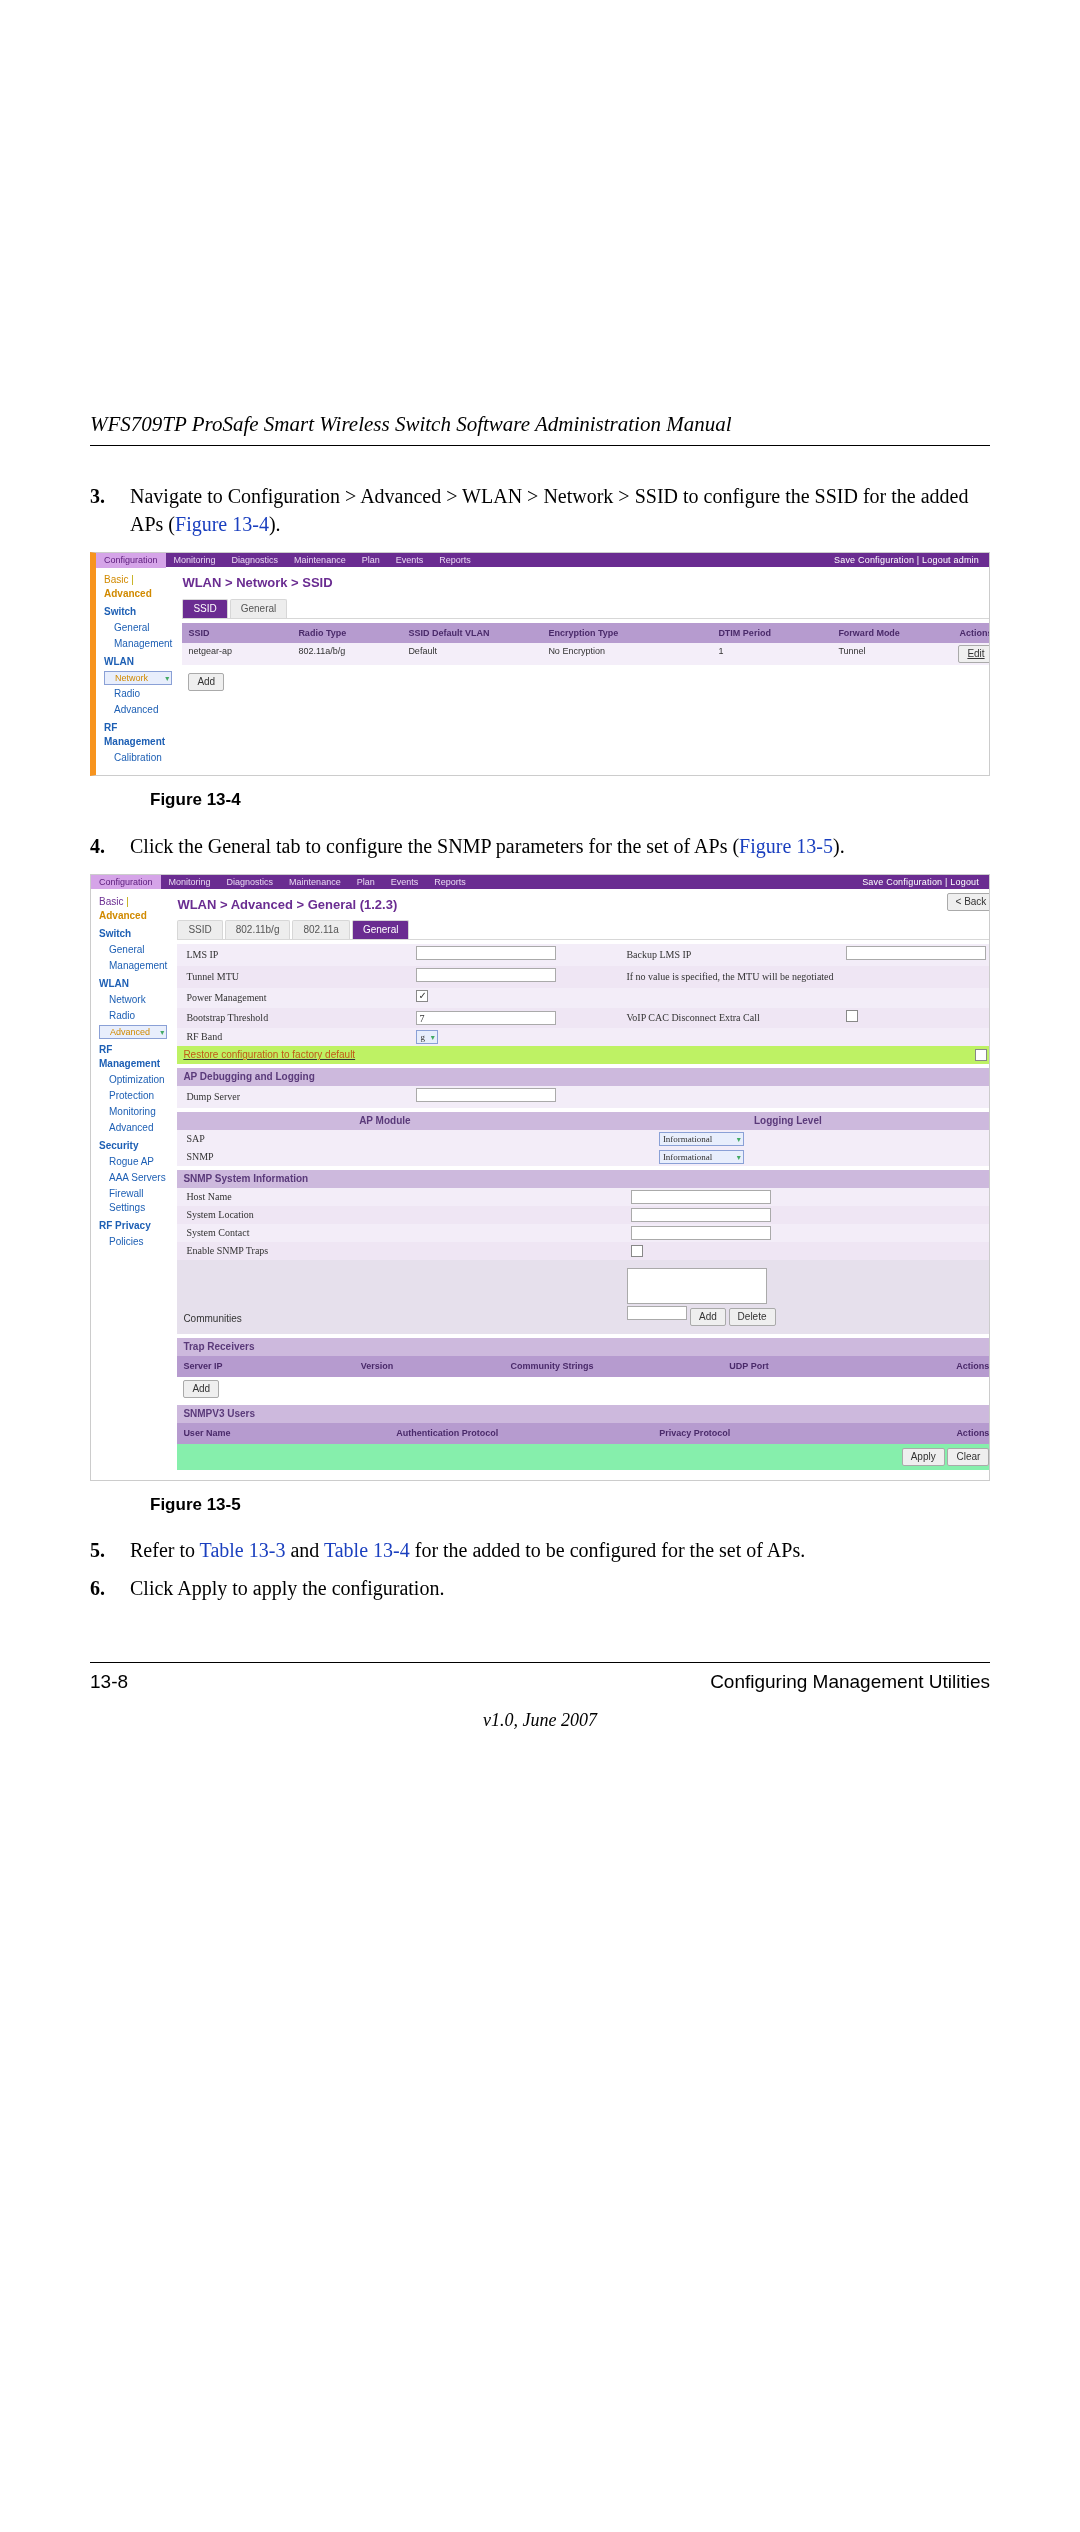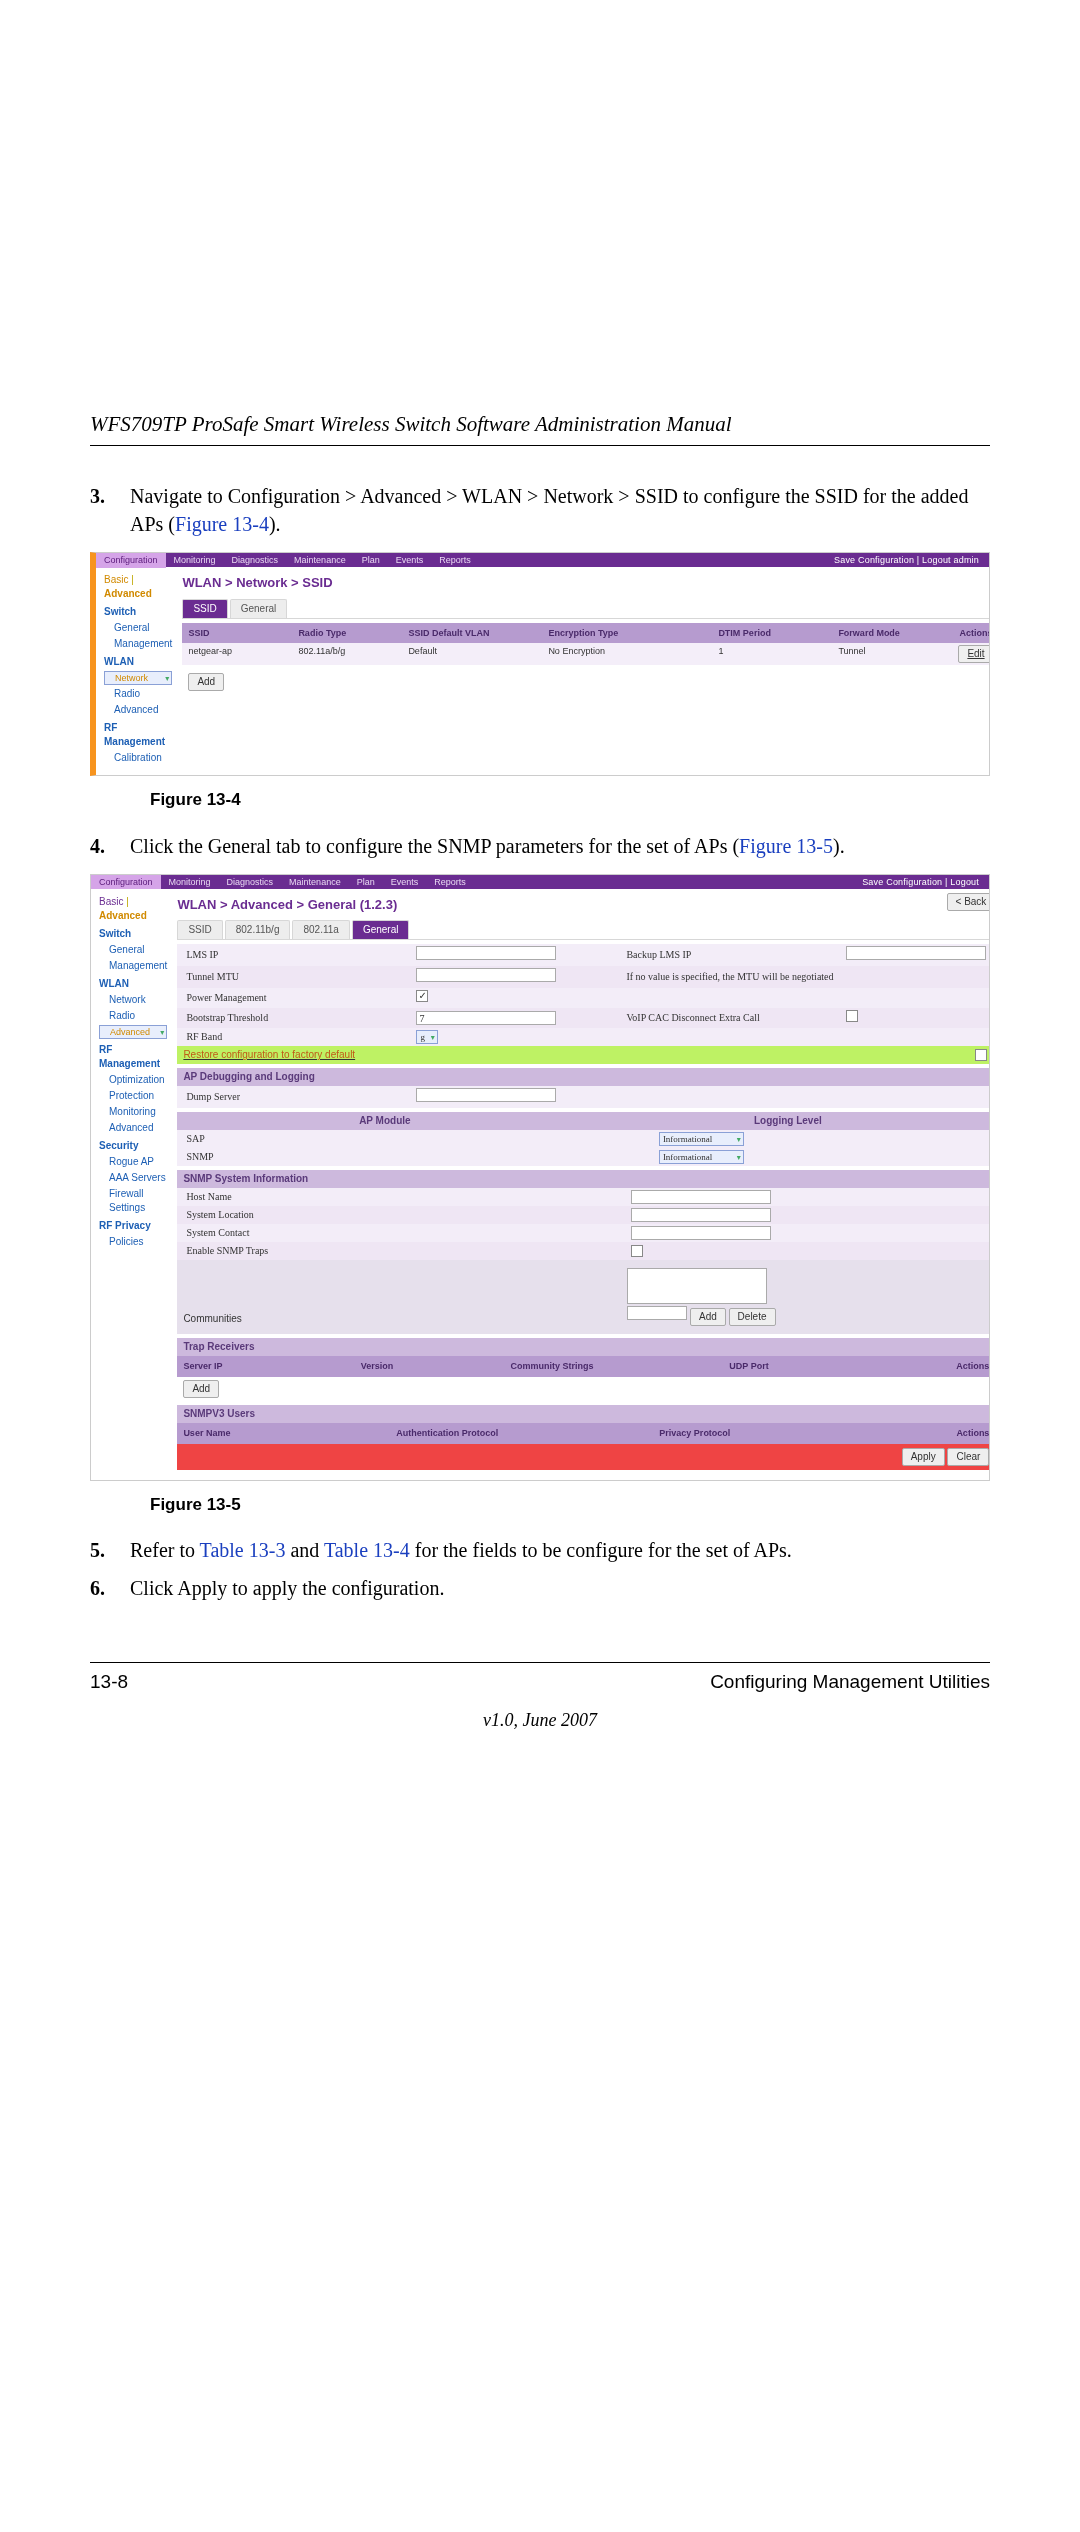--- a/index.html
+++ b/index.html
@@ -46,21 +46,21 @@
   .formrow .lbl2 { width: 220px; }
   .formrow .fld2 { flex: 1; }
   .txtin { border: 1px solid #aaa; height: 14px; width: 140px; background: #fff; display:inline-block; }
   .chk { width: 12px; height: 12px; border: 1px solid #888; display:inline-block; background:#fff; }
   .sel { border: 1px solid #8aa0d6; background: #e8eefc; font-size: 9px; padding: 0 12px 0 3px; position: relative; display:inline-block; height: 14px; line-height:13px;}
   .sel::after { content: "▾"; position:absolute; right:2px; font-size:8px; color:#4a6; }
   .warnlink { color: #c05a17; font-size: 10px; padding: 2px 6px; display:inline-block;}
   .greyrow { background: #e6e0ec; padding: 8px 6px; font-size:10px;}
   .footer-rule { border-top: 1px solid #000; margin-top: 60px; display:flex; justify-content: space-between; padding-top: 6px; font-family: Arial, Helvetica, sans-serif; font-size: 19px;}
   .footer-ver { text-align:center; font-style: italic; font-family: Georgia, serif; font-size: 18px; margin-top: 12px;}
-  .btnrow-right { text-align:right; padding:4px 6px; background:#ef4444;}
+  .btnrow-right { text-align:right; padding:4px 6px; background:#86efac;}
 </style>
 </head>
 <body>
 
 <div class="header-title">WFS709TP ProSafe Smart Wireless Switch Software Administration Manual</div>
 <div class="header-rule"></div>
 
 <div class="step">
   <div class="step-num">3.</div>
   <div class="step-text">
@@ -307,21 +307,21 @@
         <span class="btn-small">Clear</span>
       </div>
     </div>
   </div>
 </div>
 <div class="fig-caption">Figure 13-5</div>
 
 <div class="step">
   <div class="step-num">5.</div>
   <div class="step-text">
-    <span>Refer to </span><span class="link">Table 13-3</span><span> and </span><span class="link">Table 13-4</span><span> for the fields to be configure for the set of APs.</span>
+    <span>Refer to </span><span class="link">Table 13-3</span><span> and </span><span class="link">Table 13-4</span><span> for the added to be configured for the set of APs.</span>
   </div>
 </div>
 
 <div class="step">
   <div class="step-num">6.</div>
   <div class="step-text">Click Apply to apply the configuration.</div>
 </div>
 
 <div class="footer-rule">
   <span>13-8</span>

